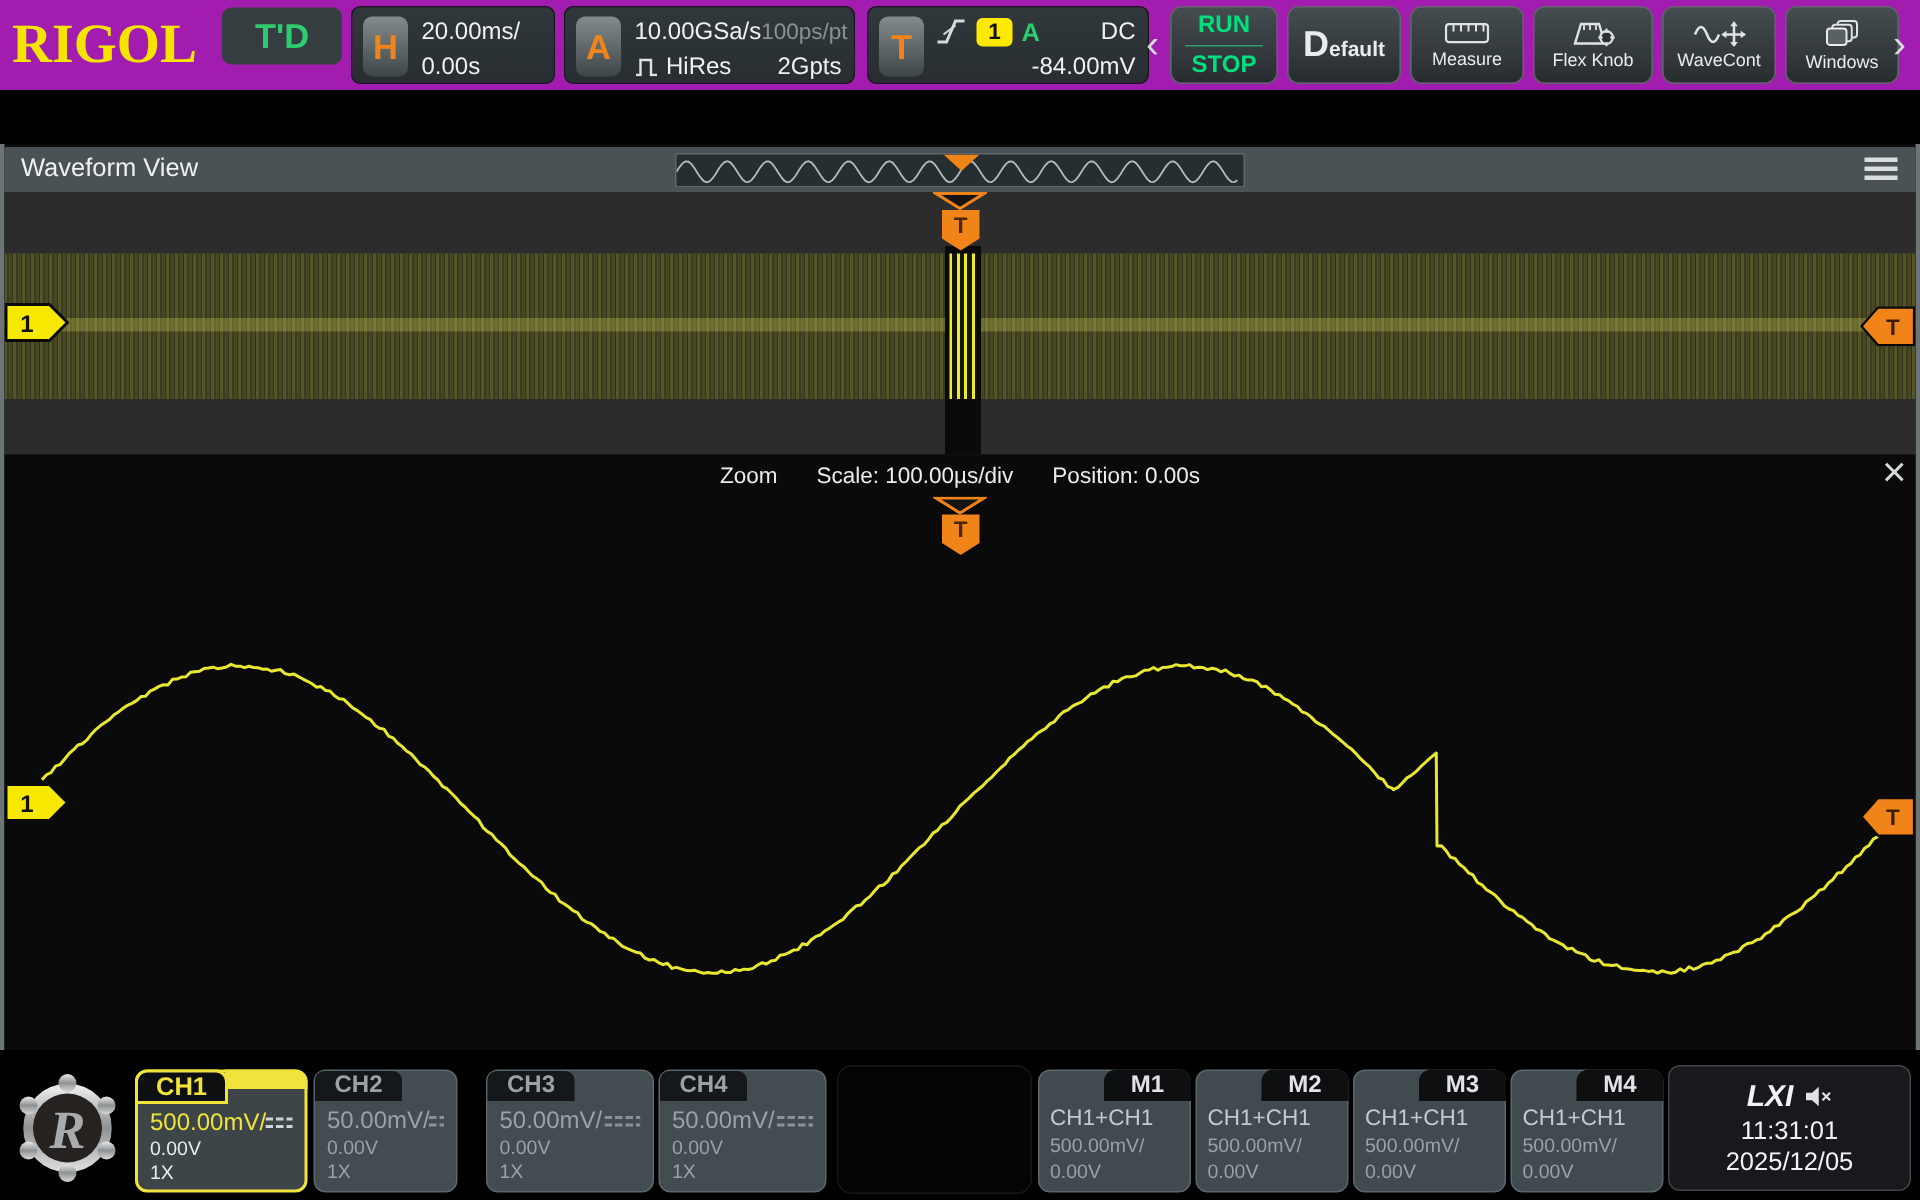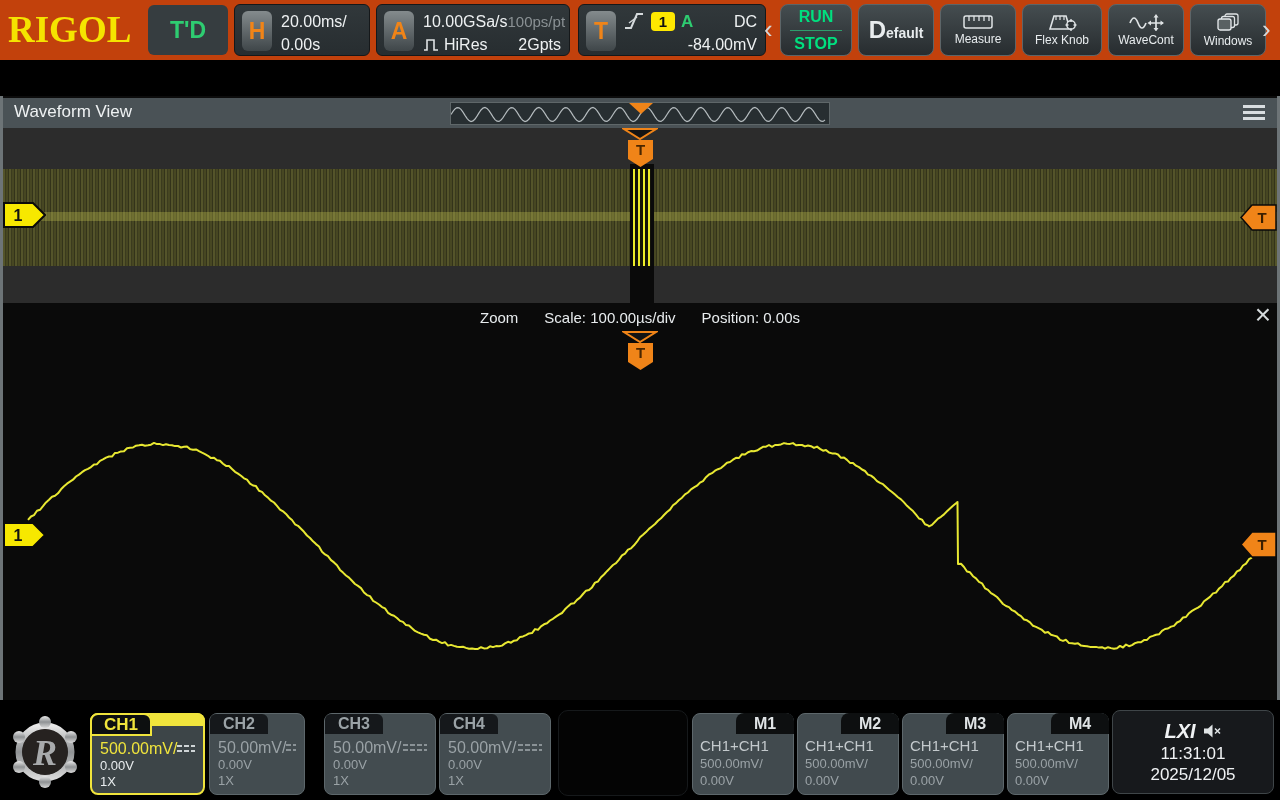--- a/index.html
+++ b/index.html
@@ -2,24 +2,24 @@
 <html><head>
 <meta charset="utf-8">
 <style>
   * { margin:0; padding:0; box-sizing:border-box; }
   html,body { width:1280px; height:800px; background:#000; overflow:hidden;
     font-family:"Liberation Sans", sans-serif; }
   .abs { position:absolute; }
   #screen { position:relative; width:1280px; height:800px; background:#000; }
 
   
-  #topbar { left:0; top:0; width:1280px; height:60px; background:#c2410c; }
+  #topbar { left:0; top:0; width:1280px; height:60px; background:#a21caf; }
   .rigol-logo { left:8px; top:8px; font-family:"Liberation Serif", serif;
     font-weight:bold; font-size:37px; color:#f5e400; letter-spacing:0px; }
-  .td-block { left:148px; top:5px; width:80px; height:50px; background:#363d40;
+  .td-block { left:148px; top:5px; width:80px; height:38px; background:#363d40;
     border-radius:6px; display:flex; align-items:center; justify-content:center;
     color:#2ecc71; font-size:23px; font-weight:bold; }
   .stat-block { top:4px; height:52px; background:linear-gradient(#31383b,#272d30);
     border:1px solid #15181a; border-radius:6px; }
   .icon-key { position:absolute; left:7px; top:6px; width:30px; height:40px;
     border-radius:6px; background:linear-gradient(#848b8d,#3f4649);
     display:flex; align-items:center; justify-content:center;
     color:#f08418; font-weight:bold; font-size:23px; }
   .h-block { left:234px; width:136px; padding:5px 10px 0 46px; }
   .a-block { left:376px; width:194px; padding:5px 8px 0 46px; }

